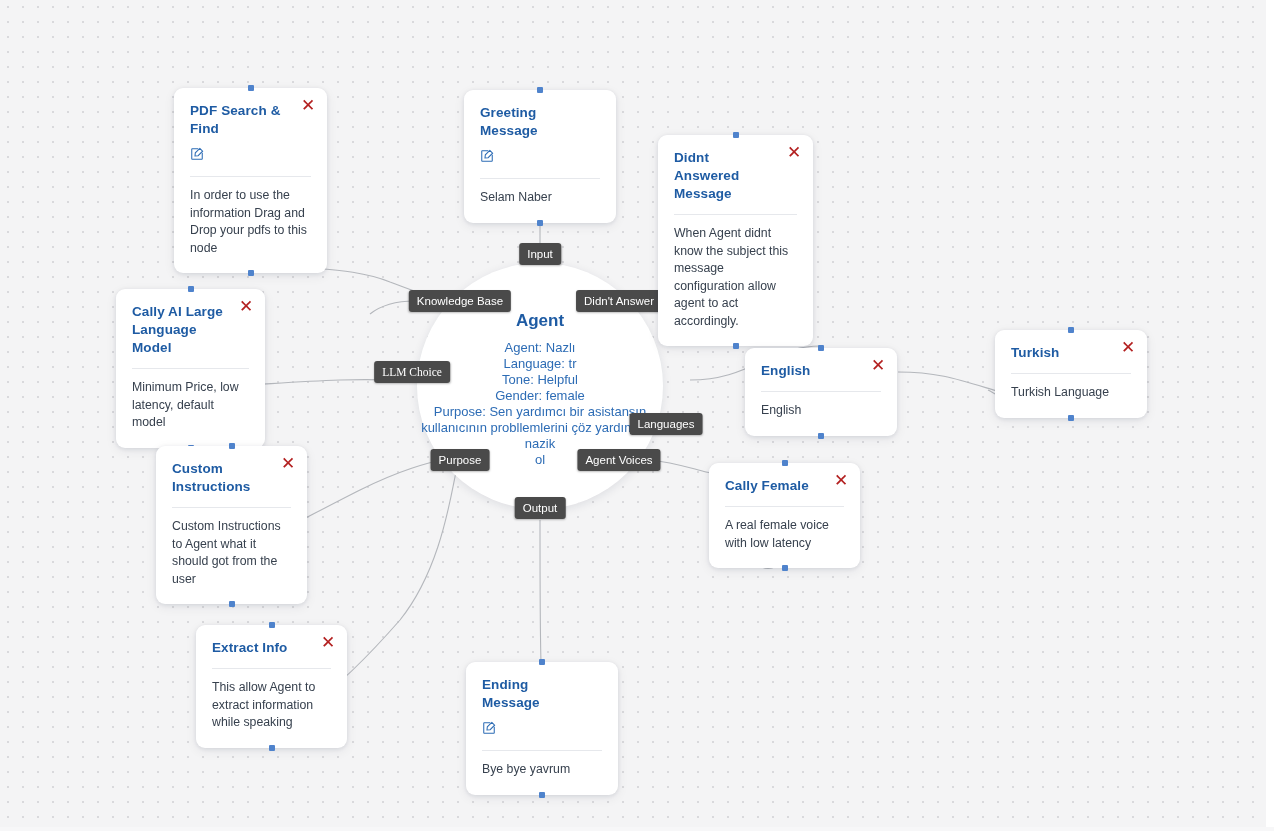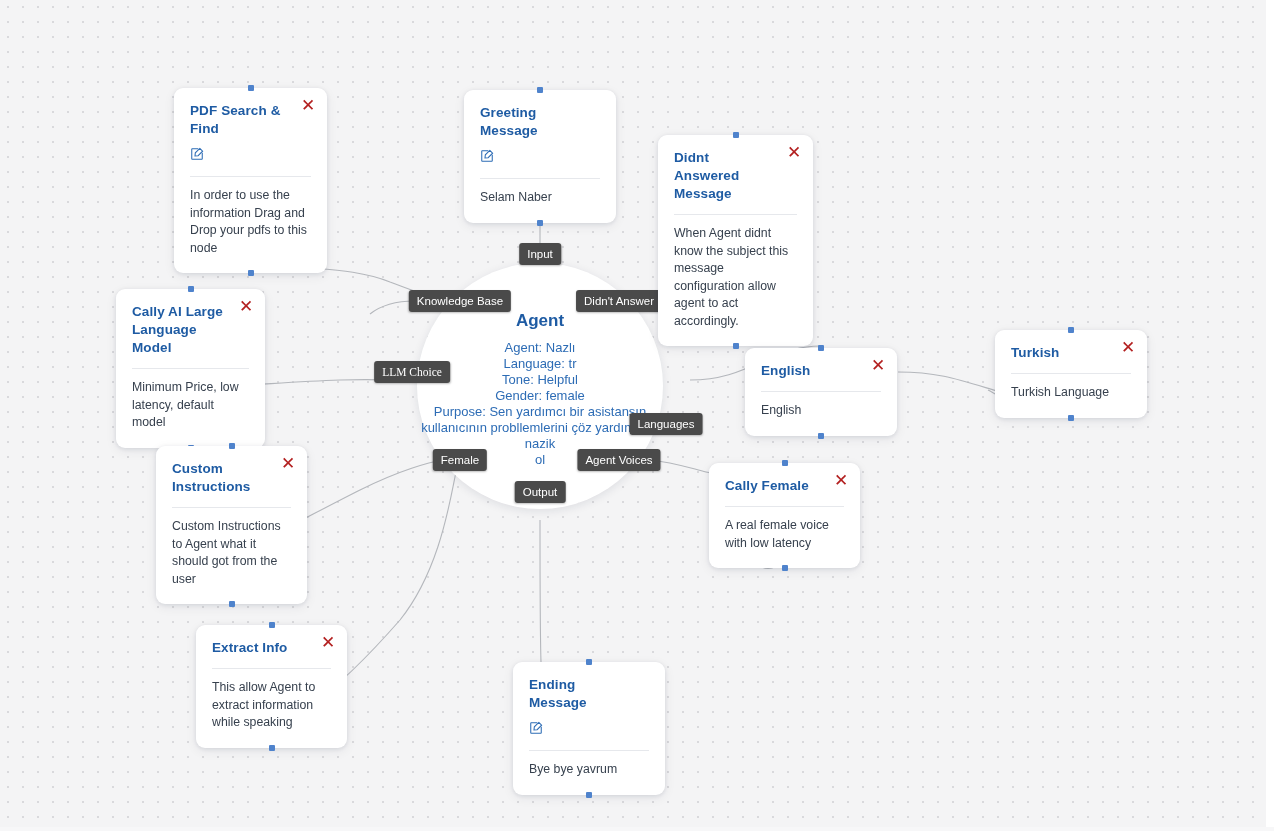--- a/index.html
+++ b/index.html
@@ -207,29 +207,29 @@
     <span class="port-label">LLM Choice</span>
   </div>
 
   <div class="port" style="left:666px; top:380px; transform:translate(-50%,-50%);margin-top:44px;">
     <span class="port-dot"></span>
     <span class="port-label">Languages</span>
   </div>
 
   <div class="port" style="left:460px; top:460px; transform:translate(-50%,-50%);">
     <span class="port-dot"></span>
-    <span class="port-label">Female</span>
+    <span class="port-label">Purpose</span>
   </div>
 
   <div class="port" style="left:619px; top:460px; transform:translate(-50%,-50%);">
     <span class="port-dot"></span>
     <span class="port-label">Agent Voices</span>
   </div>
 
-  <div class="port" style="left:540px; top:492px; transform:translate(-50%,-50%);">
+  <div class="port" style="left:540px; top:508px; transform:translate(-50%,-50%);">
     <span class="port-dot"></span>
     <span class="port-label">Output</span>
   </div>
 
   <div class="node" style="left:174px; top:88px; width:153px;">
     <span class="handle top"></span>
     <span class="handle bottom"></span>
     <div class="node-close">✕</div>
     <div class="node-title">PDF Search &amp; Find</div>
     <span class="edit-icon">
@@ -285,21 +285,21 @@
 
   <div class="node" style="left:196px; top:625px; width:151px;">
     <span class="handle top"></span>
     <span class="handle bottom"></span>
     <div class="node-close">✕</div>
     <div class="node-title">Extract Info</div>
     <div class="node-divider"></div>
     <div class="node-body">This allow Agent to extract information while speaking</div>
   </div>
 
-  <div class="node" style="left:466px; top:662px; width:152px;margin-left:47px;">
+  <div class="node" style="left:466px; top:662px; width:152px;">
     <span class="handle top"></span>
     <span class="handle bottom"></span>
     <div class="node-title">Ending Message</div>
     <span class="edit-icon">
       <svg width="14" height="14" viewBox="0 0 16 16" fill="none" stroke="#2d6cb5" stroke-width="1.2">
         <path d="M9.5 2H2.5A.5.5 0 0 0 2 2.5v11a.5.5 0 0 0 .5.5h11a.5.5 0 0 0 .5-.5V6.5"></path>
         <path d="M11.2 1.6l3.2 3.2-5.1 5.1-3.6.4.4-3.6z"></path>
       </svg>
     </span>
     <div class="node-divider"></div>

